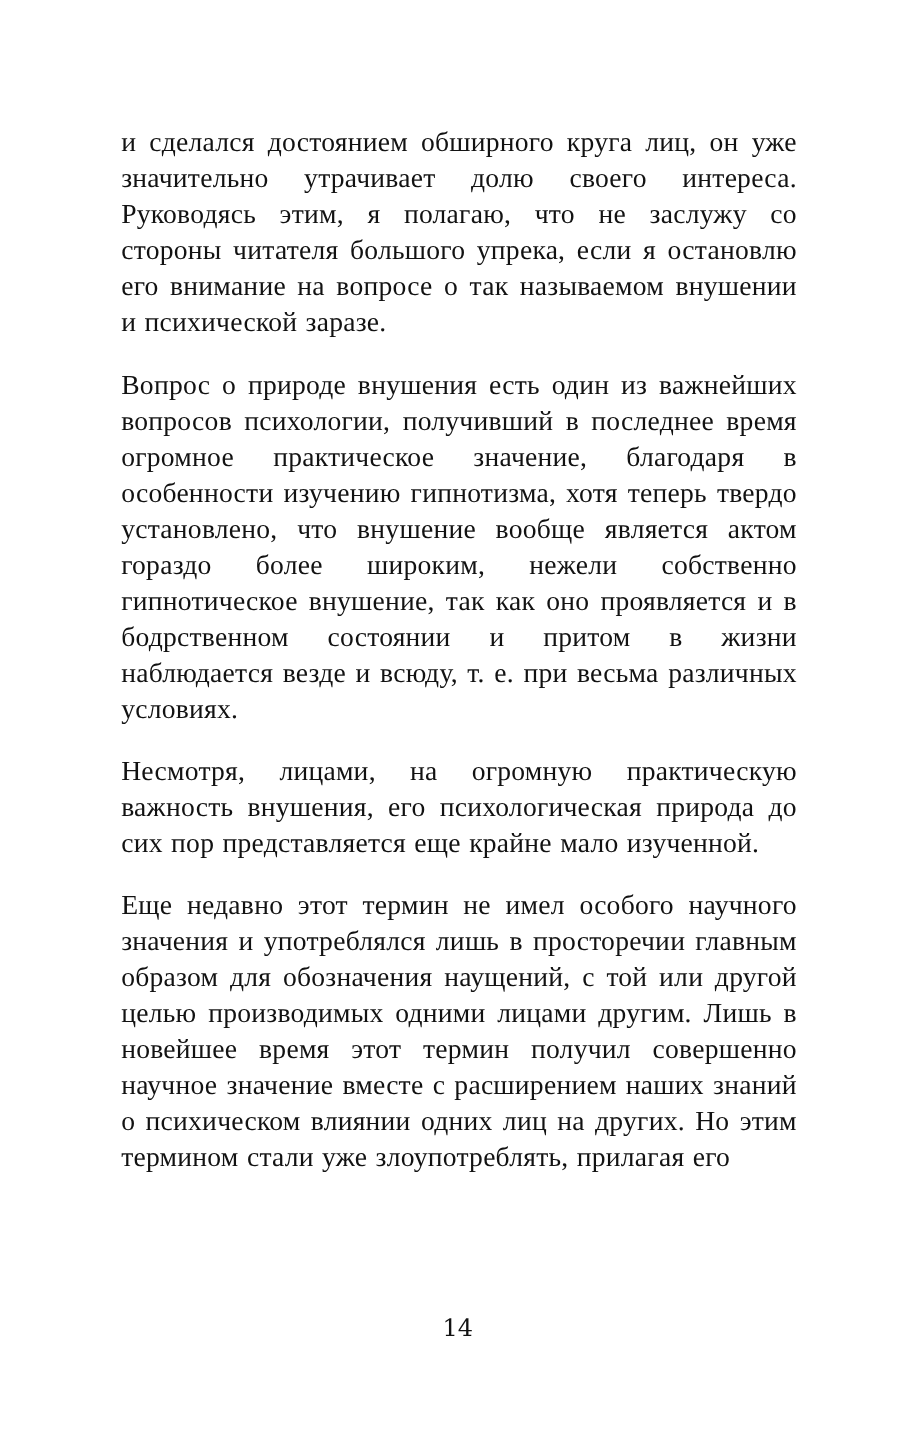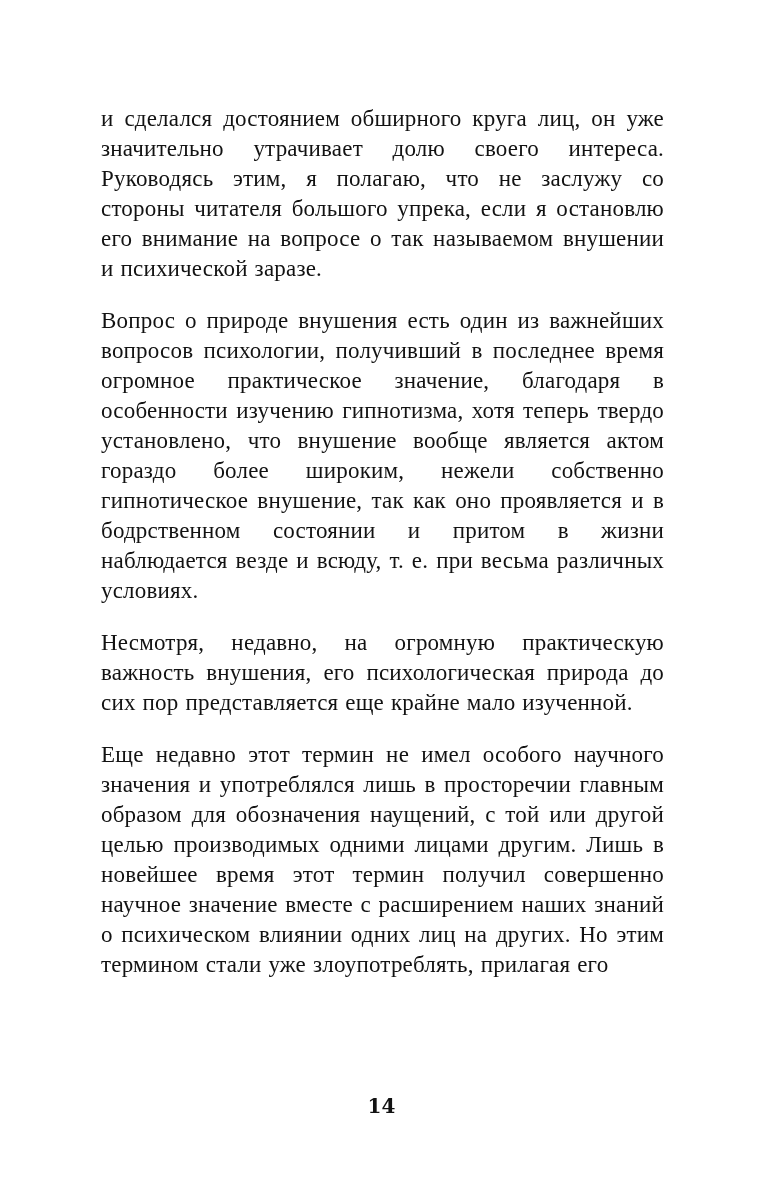--- a/index.html
+++ b/index.html
@@ -33,29 +33,29 @@
     letter-spacing: 0.2px;
     word-spacing: 1px;
   }
   .page-number {
     position: absolute;
     left: 0;
     right: 0;
     top: 1094px;
     text-align: center;
     font-size: 20px;
-    font-weight: bold;
+    font-weight: normal;
     font-family: "DejaVu Serif", "Liberation Serif", serif;
     color: #121212;
   }
 </style>
 </head>
 <body>
 
 <div class="page">
   <div class="text-block">
     <p>и сделался достоянием обширного круга лиц, он уже значительно утрачивает долю своего интереса. Руководясь этим, я полагаю, что не заслужу со стороны читателя большого упрека, если я остановлю его внимание на вопросе о так называемом внушении и психической заразе.</p>
     <p>Вопрос о природе внушения есть один из важнейших вопросов психологии, получивший в последнее время огромное практическое значение, благодаря в особенности изучению гипнотизма, хотя теперь твердо установлено, что внушение вообще является актом гораздо более широким, нежели собственно гипнотическое внушение, так как оно проявляется и в бодрственном состоянии и притом в жизни наблюдается везде и всюду, т. е. при весьма различных условиях.</p>
-    <p>Несмотря, недавно, на огромную практическую важность внушения, его психологическая природа до сих пор представляется еще крайне мало изученной.</p>
+    <p>Несмотря, лицами, на огромную практическую важность внушения, его психологическая природа до сих пор представляется еще крайне мало изученной.</p>
     <p>Еще недавно этот термин не имел особого научного значения и употреблялся лишь в просторечии главным образом для обозначения наущений, с той или другой целью производимых одними лицами другим. Лишь в новейшее время этот термин получил совершенно научное значение вместе с расширением наших знаний о психическом влиянии одних лиц на других. Но этим термином стали уже злоупотреблять, прилагая его</p>
   </div>
   <div class="page-number">14</div>
 </div>
 
 </body></html>

